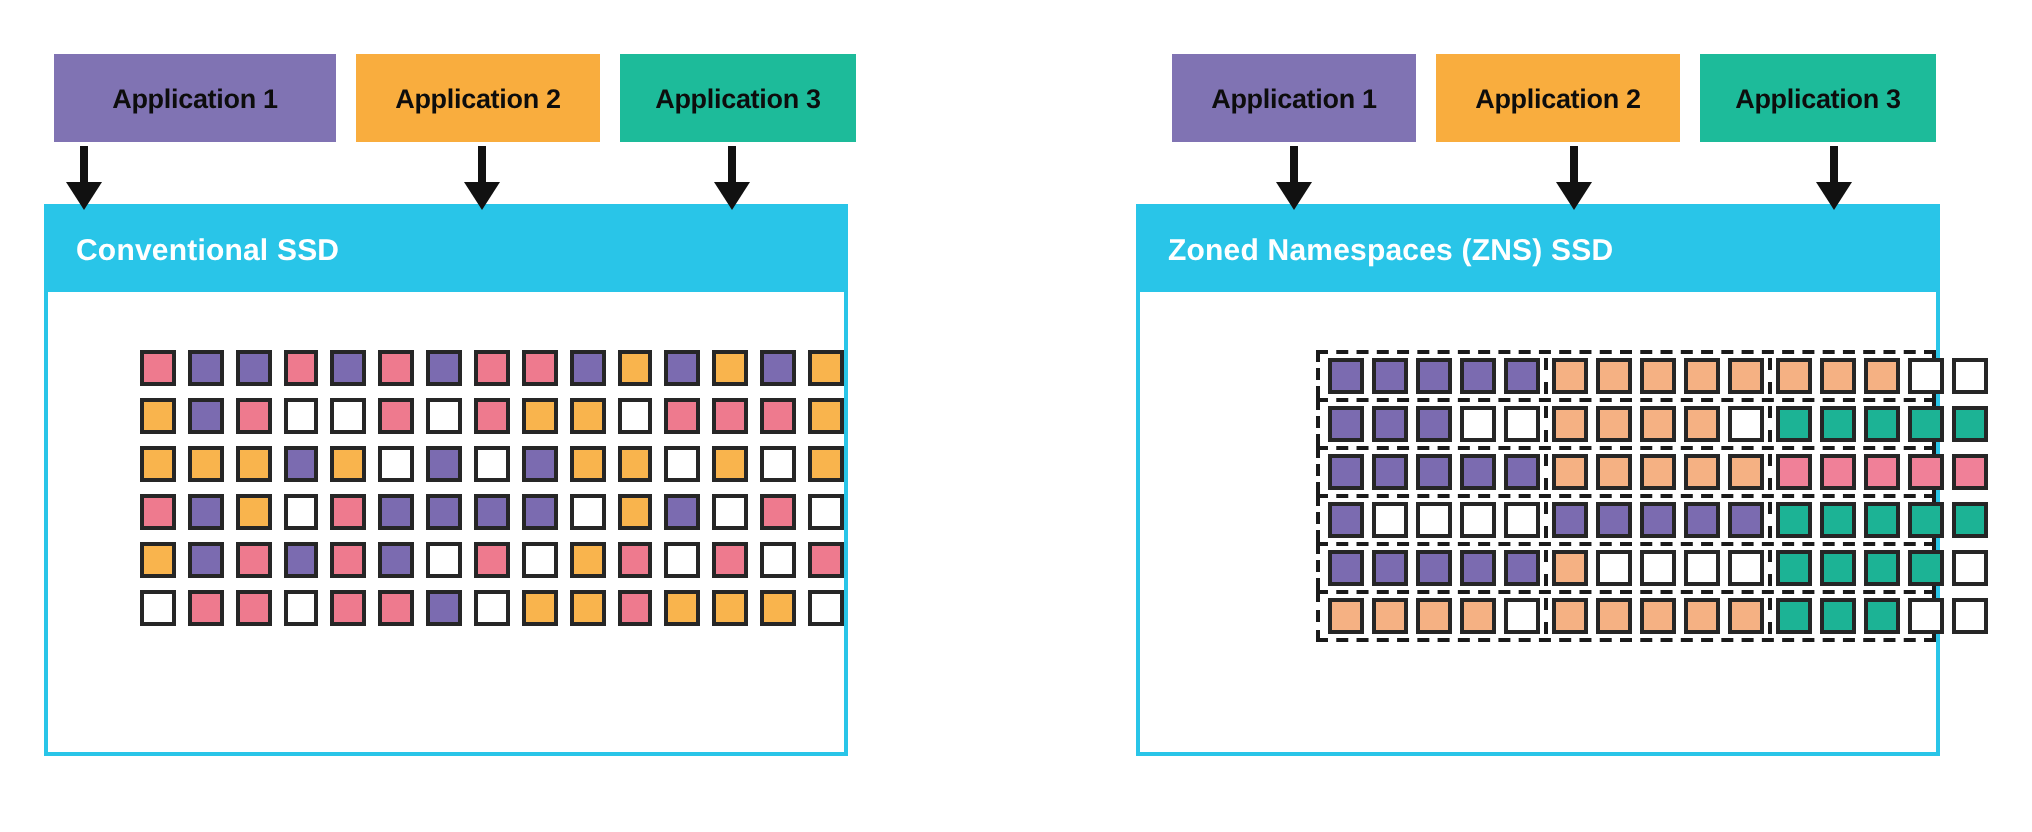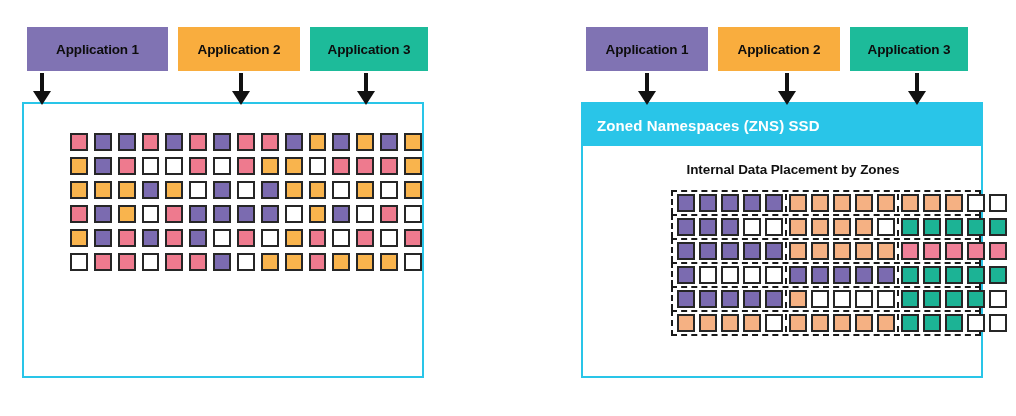--- a/index.html
+++ b/index.html
@@ -149,20 +149,23 @@
         <span>Application 1</span>
       </div>
       <div class="app-box app-2" style="background: rgb(249, 173, 62); width: 122px;">
         <span>Application 2</span>
       </div>
       <div class="app-box app-3" style="background: rgb(29, 187, 154); width: 118px;">
         <span>Application 3</span>
       </div>
     </div>
   <div class="ssd" id="ssd-left" style="left: 22px; top: 102px; width: 402px; height: 276px;">
+    <div class="ssd-header">
+      <span class="ssd-header-title">Conventional SSD</span>
+    </div>
     <div class="ssd-body">
       <div class="grid" id="grid-plain">
           <div class="grid-row">
             <div class="cell" style="background: rgb(238, 122, 142);"></div>
             <div class="cell" style="background: rgb(123, 107, 176);"></div>
             <div class="cell" style="background: rgb(123, 107, 176);"></div>
             <div class="cell" style="background: rgb(238, 122, 142);"></div>
             <div class="cell" style="background: rgb(123, 107, 176);"></div>
             <div class="cell" style="background: rgb(238, 122, 142);"></div>
             <div class="cell" style="background: rgb(123, 107, 176);"></div>
@@ -282,26 +285,25 @@
       <div class="app-box app-1" style="background: rgb(128, 115, 179); width: 122px;">
         <span>Application 1</span>
       </div>
       <div class="app-box app-2" style="background: rgb(249, 173, 62); width: 122px;">
         <span>Application 2</span>
       </div>
       <div class="app-box app-3" style="background: rgb(29, 187, 154); width: 118px;">
         <span>Application 3</span>
       </div>
     </div>
-  <div class="ssd" id="ssd-right" style="left: 73px; top: 102px; width: 402px; height: 276px; text-align: center;">
+  <div class="ssd" id="ssd-right" style="left: 60px; top: 102px; width: 402px; height: 276px;">
     <div class="ssd-header">
       <span class="ssd-header-title">Zoned Namespaces (ZNS) SSD</span>
     </div>
     <div class="ssd-body">
-      <div class="ssd-subtitle">Internal Data Placement by Zones</div>
       <div class="grid" id="grid-zoned">
           <div class="zone-band">
             <div class="zone-col">
               <div class="cell" style="background: rgb(123, 107, 176);"></div>
               <div class="cell" style="background: rgb(123, 107, 176);"></div>
               <div class="cell" style="background: rgb(123, 107, 176);"></div>
               <div class="cell" style="background: rgb(123, 107, 176);"></div>
               <div class="cell" style="background: rgb(123, 107, 176);"></div>
             </div>
             <div class="zone-col">

